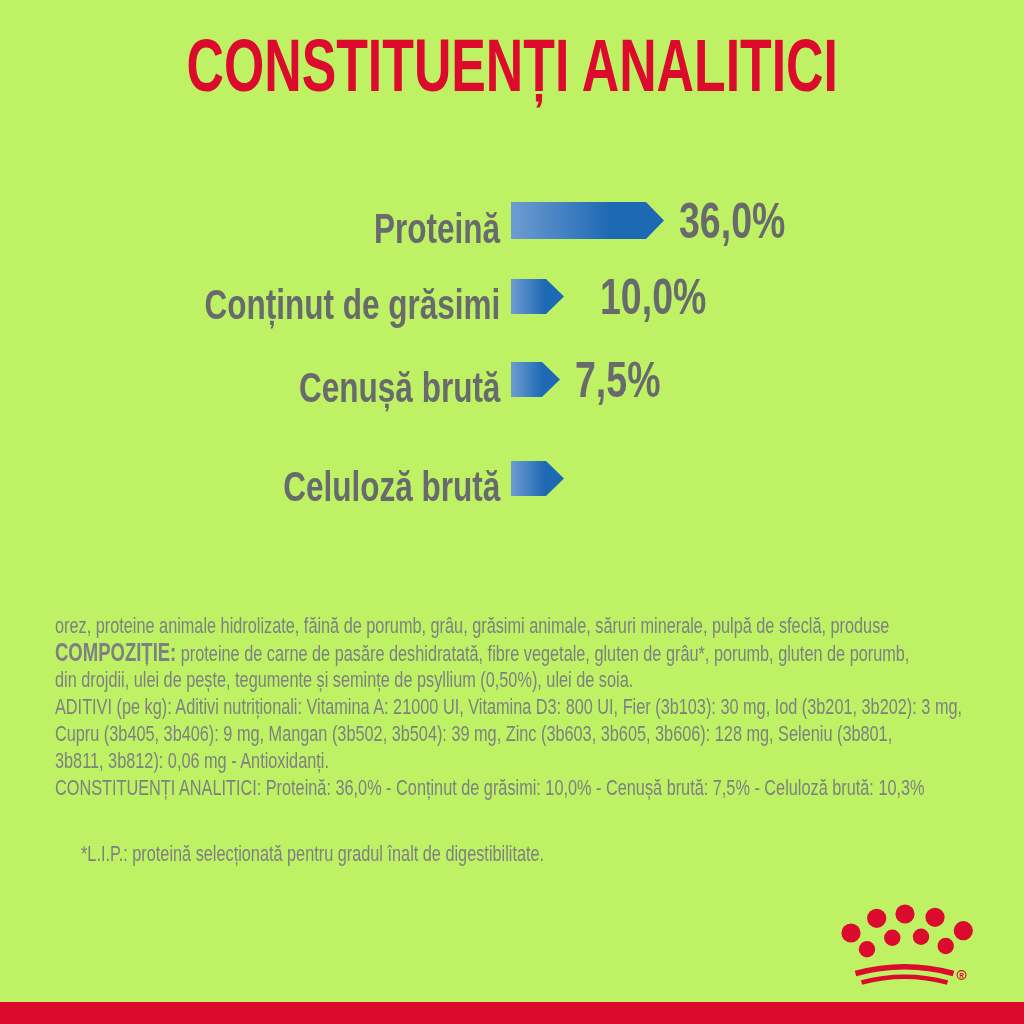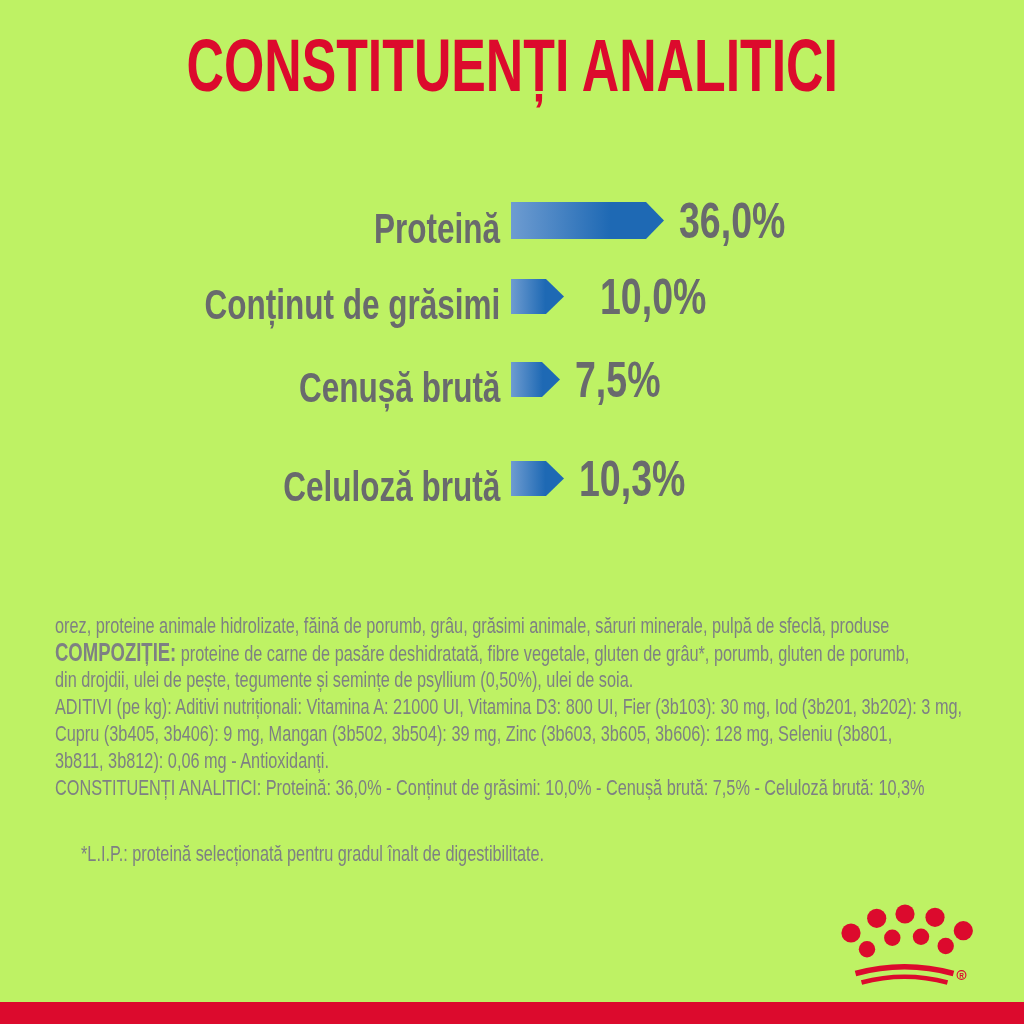--- a/index.html
+++ b/index.html
@@ -114,23 +114,20 @@
         <svg class="row-bar" width="53" height="35">
           <defs>
             <linearGradient id="grad3" x1="0" y1="0" x2="1" y2="0">
               <stop offset="0" stop-color="#6e9cd1"></stop>
               <stop offset="0.65" stop-color="#1e69b4"></stop>
               <stop offset="1" stop-color="#1e69b4"></stop>
             </linearGradient>
           </defs>
           <polygon points="0,0 35,0 53,17.5 35,35 0,35" fill="url(#grad3)"></polygon>
         </svg>
-        <div class="row-value" style="color: rgb(105, 106, 109); left: 579px;">
-          <span class="squeeze">10,3%</span>
-        </div>
       </div>
     </div>
 
   <div class="body-block" id="body-block" style="color: rgb(126, 128, 131);">
       <div class="body-line"><span class="squeeze">orez, proteine animale hidrolizate, făină de porumb, grâu, grăsimi animale, săruri minerale, pulpă de sfeclă, produse</span></div>
       <div class="body-line"><span class="squeeze"><b>COMPOZIȚIE:</b> proteine de carne de pasăre deshidratată, fibre vegetale, gluten de grâu*, porumb, gluten de porumb,</span></div>
       <div class="body-line"><span class="squeeze">din drojdii, ulei de pește, tegumente și semințe de psyllium (0,50%), ulei de soia.</span></div>
       <div class="body-line"><span class="squeeze">ADITIVI (pe kg): Aditivi nutriționali: Vitamina A: 21000 UI, Vitamina D3: 800 UI, Fier (3b103): 30 mg, Iod (3b201, 3b202): 3 mg,</span></div>
       <div class="body-line"><span class="squeeze">Cupru (3b405, 3b406): 9 mg, Mangan (3b502, 3b504): 39 mg, Zinc (3b603, 3b605, 3b606): 128 mg, Seleniu (3b801,</span></div>
       <div class="body-line"><span class="squeeze">3b811, 3b812): 0,06 mg - Antioxidanți.</span></div>

